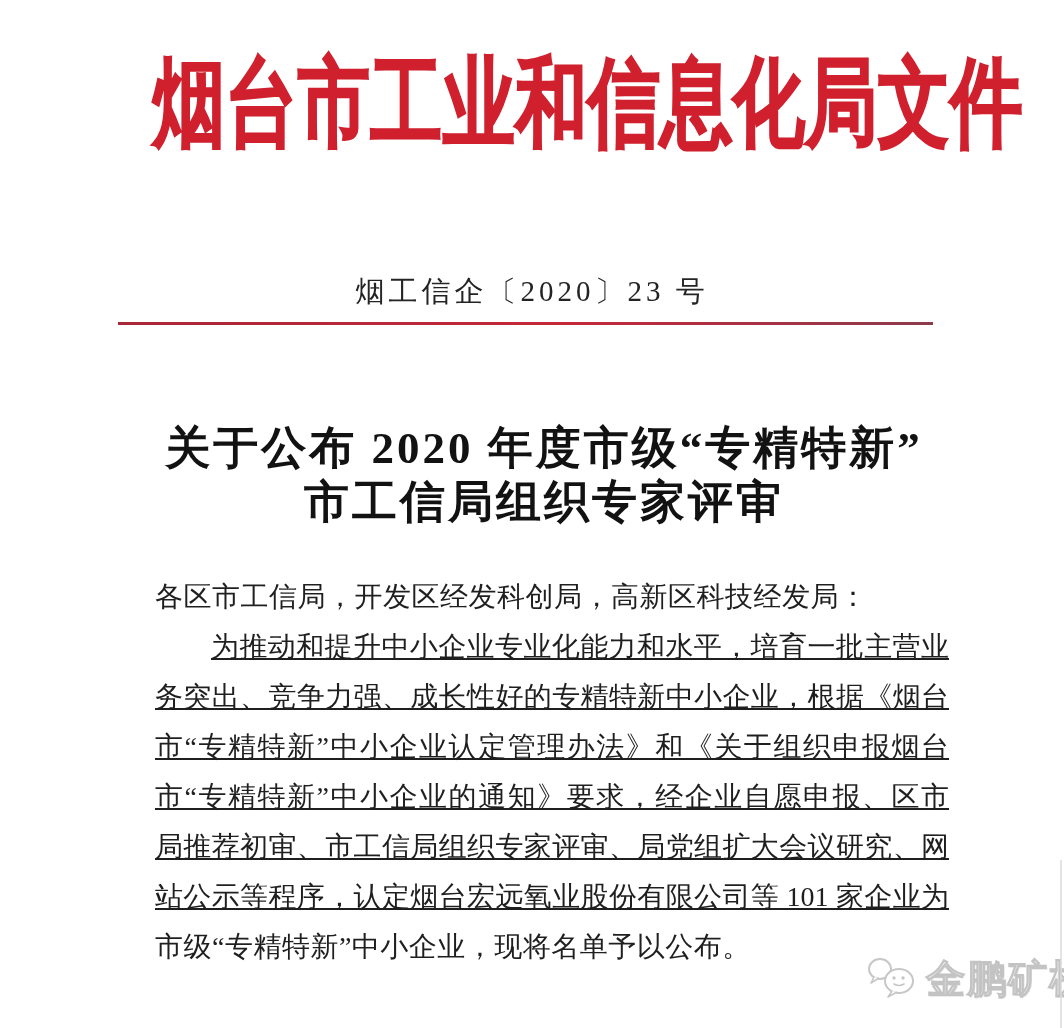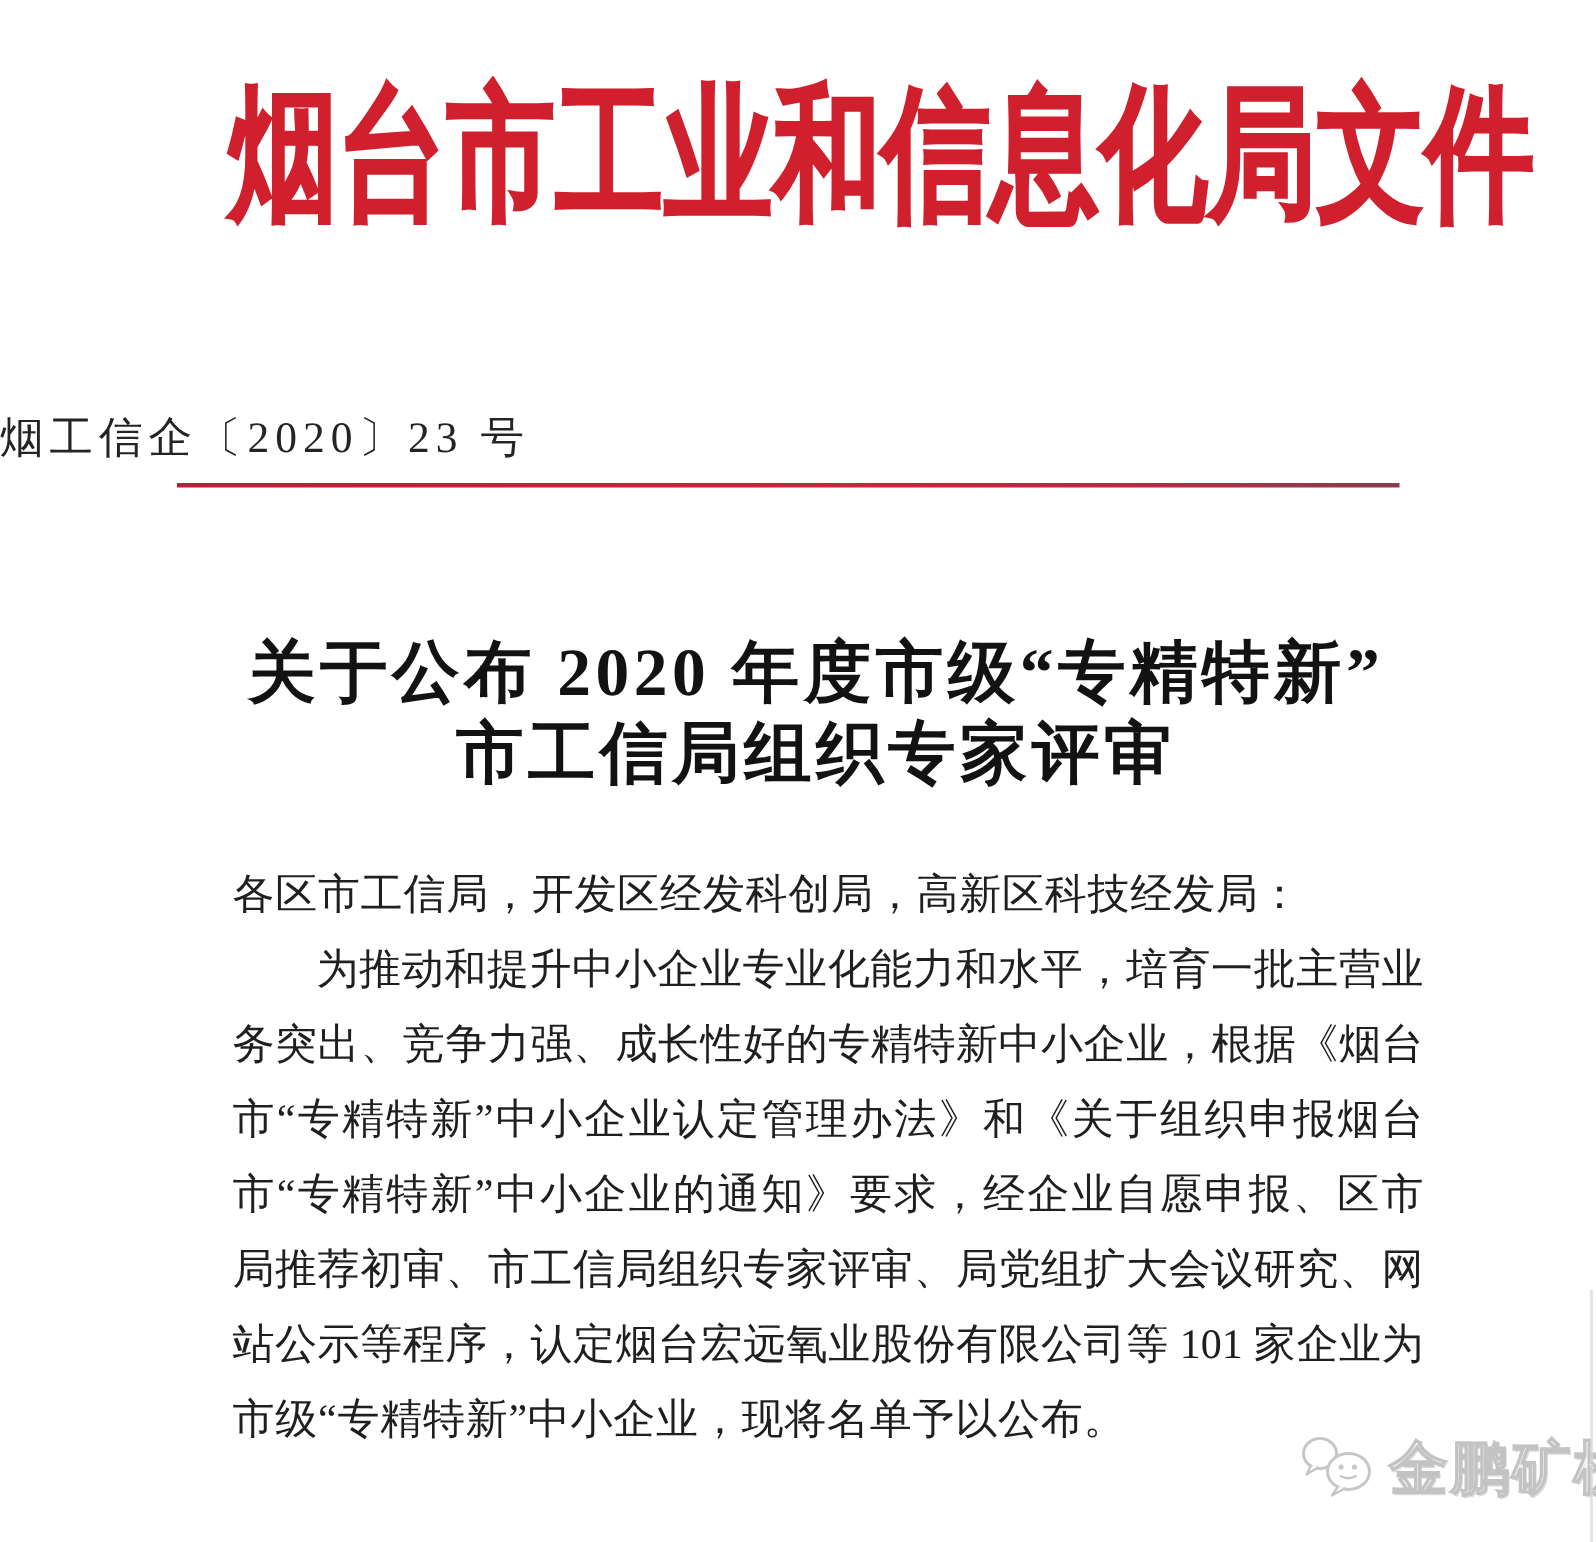--- a/index.html
+++ b/index.html
@@ -34,20 +34,21 @@
     transform: scaleX(0.74);
     transform-origin: center;
     -webkit-text-stroke: 2px #d0202e;
   }
   
   .doc-number {
     position: absolute;
     top: 272px;
     left: 0;
     width: 100%;
+    text-align: center;
     font-size: 29px;
     letter-spacing: 4px;
     color: #242424;
   }
   
   .red-line {
     position: absolute;
     top: 322px;
     left: 118px;
     width: 815px;
@@ -81,20 +82,21 @@
     height: 50px;
     line-height: 50px;
     white-space: nowrap;
     letter-spacing: 0.5px;
   }
   .body-line.just {
     white-space: normal;
     text-align: justify;
     text-align-last: justify;
     letter-spacing: 0;
+    text-decoration: underline;
   }
   .body-line.indent { text-indent: 2em; }
   
   .watermark {
     position: absolute;
     left: 866px;
     top: 952px;
     display: flex;
     align-items: center;
     gap: 6px;

